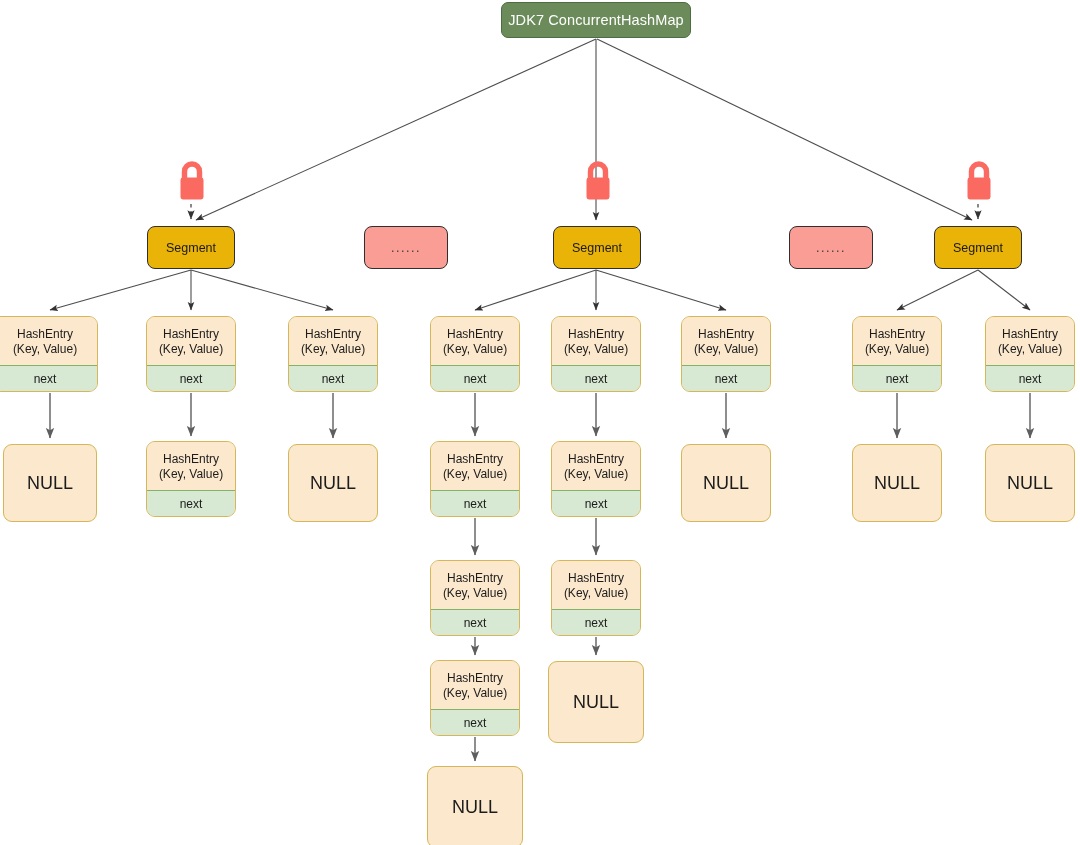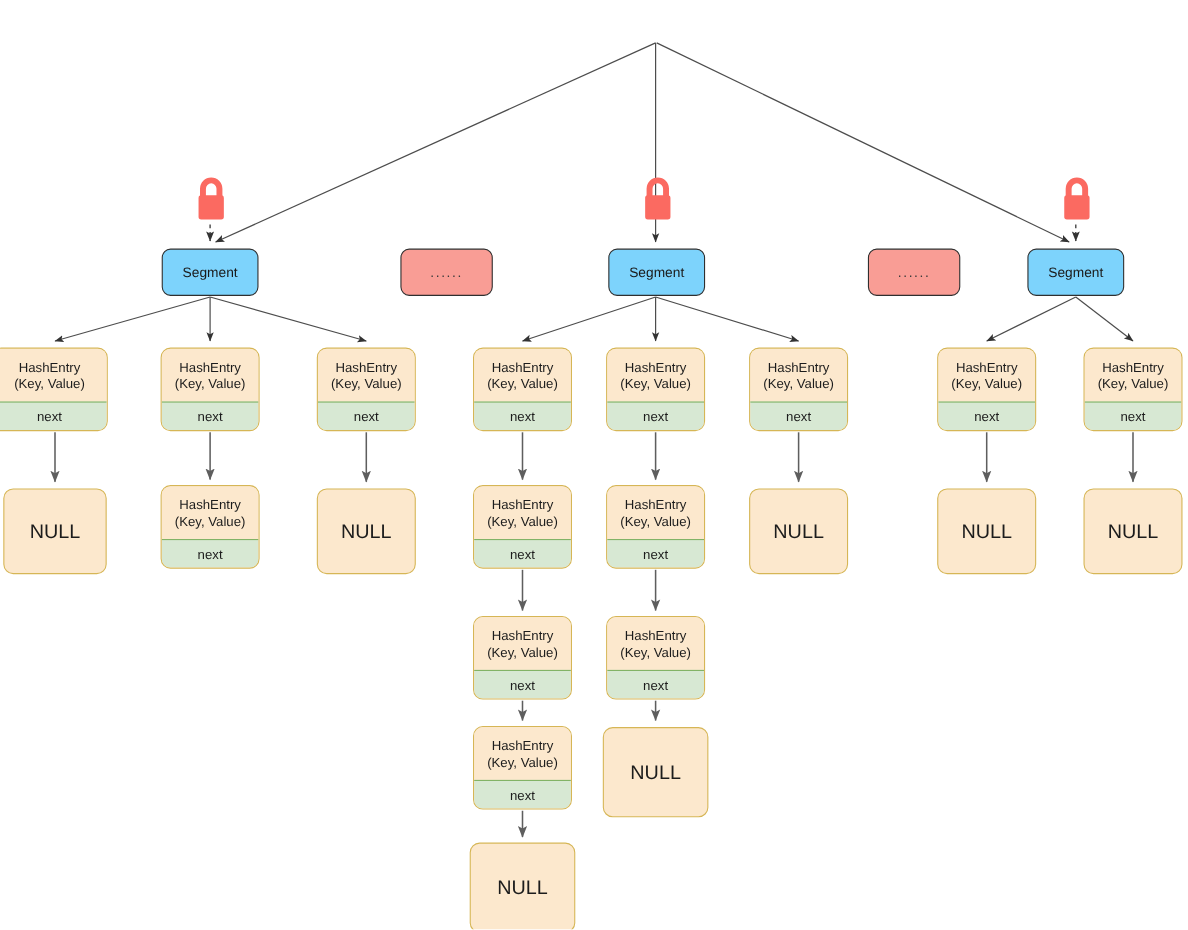--- a/index.html
+++ b/index.html
@@ -41,21 +41,21 @@
     font-size: 14.5px;
     display: flex;
     align-items: center;
     justify-content: center;
     text-align: center;
     letter-spacing: .1px;
   }
 
   
   .segment-node {
-    background: #7dd3fc;
+    background: #eab308;
     border: 1px solid #2f2f2f;
     border-radius: 8px;
     color: #1a1a1a;
     font-size: 12.5px;
     display: flex;
     align-items: center;
     justify-content: center;
     text-align: center;
   }
   .ellipsis-node {
@@ -182,20 +182,23 @@
       <path d="M475,518 L475,555" marker-end="url(#ahg)"></path>
       <path d="M596,518 L596,555" marker-end="url(#ahg)"></path>
 
       <path d="M475,637 L475,655" marker-end="url(#ahg)"></path>
       <path d="M596,637 L596,655" marker-end="url(#ahg)"></path>
 
       <path d="M475,737 L475,761" marker-end="url(#ahg)"></path>
     </g>
   </svg>
 
+  <div class="node root-node" style="left:501px; top:2px; width:190px; height:36px;">
+    <span>JDK7 ConcurrentHashMap</span>
+  </div>
 
   <svg class="lock-icon" style="left:174px; top:157px;" width="36" height="50" viewBox="0 0 36 50">
     <path d="M10.5 22 L10.5 14.5 A7.5 7.5 0 0 1 25.5 14.5 L25.5 22" fill="none" stroke="#fb6a61" stroke-width="5.4" stroke-linecap="round"></path>
     <rect x="6.5" y="20.5" width="23" height="22" rx="2.4" fill="#fb6a61"></rect>
   </svg>
   <svg class="lock-icon" style="left:580px; top:157px;" width="36" height="50" viewBox="0 0 36 50">
     <path d="M10.5 22 L10.5 14.5 A7.5 7.5 0 0 1 25.5 14.5 L25.5 22" fill="none" stroke="#fb6a61" stroke-width="5.4" stroke-linecap="round"></path>
     <rect x="6.5" y="20.5" width="23" height="22" rx="2.4" fill="#fb6a61"></rect>
   </svg>
   <svg class="lock-icon" style="left:961px; top:157px;" width="36" height="50" viewBox="0 0 36 50">

